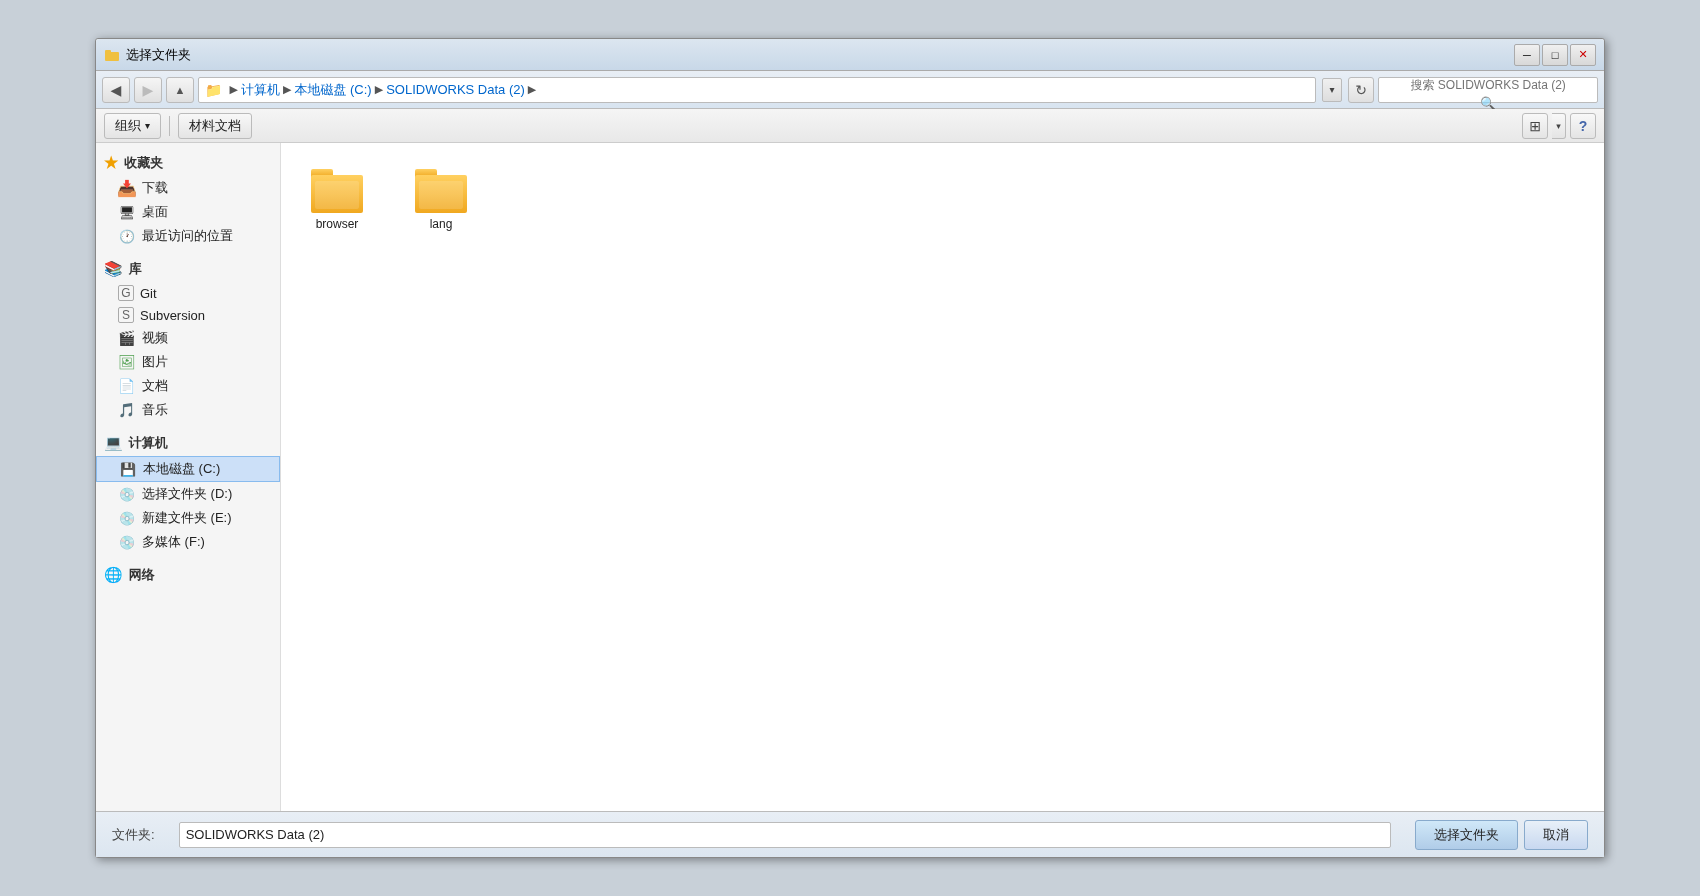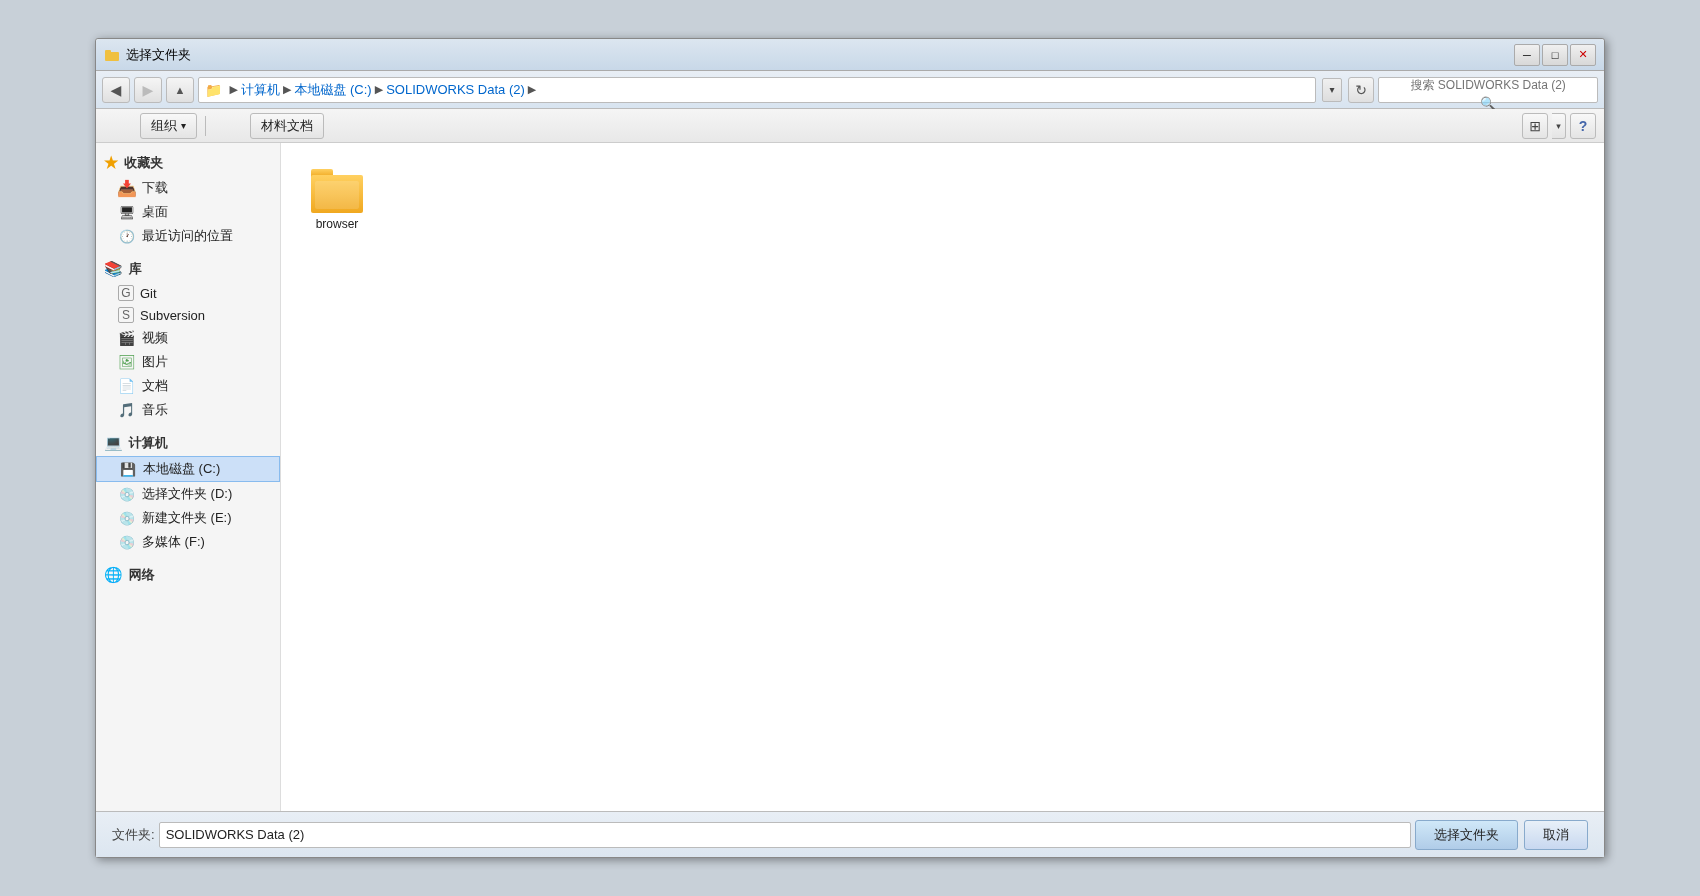--- a/index.html
+++ b/index.html
@@ -193,21 +193,20 @@
       padding: 0 10px;
       background: linear-gradient(to bottom, #f8f8f8, #e4e4e4);
       border: 1px solid #bbb;
       border-radius: 3px;
       display: flex;
       align-items: center;
       gap: 4px;
       cursor: pointer;
       font-size: 13px;
       color: #222;
-      margin-left: 36px;
     }
     .toolbar-sep {
       width: 1px;
       height: 20px;
       background: #bbb;
       margin: 0 4px;
     }
     .toolbar-right {
       margin-left: auto;
       display: flex;
@@ -380,21 +379,21 @@
       margin-top: 4px;
       word-break: break-word;
     }
     
     .bottom-bar {
       background: linear-gradient(to bottom, #e8eef5, #dce6f0);
       height: 46px;
       display: flex;
       align-items: center;
       padding: 0 16px;
-      gap: 4px;
+      gap: 24px;
       border-top: 1px solid #bbb;
       flex-shrink: 0;
     }
     .bottom-label {
       font-size: 13px;
       color: #444;
     }
     .bottom-input {
       flex: 1;
       height: 26px;
@@ -584,20 +583,29 @@
       <div class="folder-item">
         <div class="folder-img">
           <div class="folder-tab"></div>
           <div class="folder-body">
             <div class="folder-overlay"></div>
           </div>
         </div>
         <div class="folder-label">browser</div>
       </div>
 
+      <div class="folder-item">
+        <div class="folder-img">
+          <div class="folder-tab"></div>
+          <div class="folder-body">
+            <div class="folder-overlay"></div>
+          </div>
+        </div>
+        <div class="folder-label">lang</div>
+      </div>
 
 
     </div>
   </div>
 
   <div class="bottom-bar">
     <span class="bottom-label">文件夹:</span>
     <input class="bottom-input" value="SOLIDWORKS Data (2)" style="">
     <div class="bottom-buttons">
       <div class="action-btn primary">

